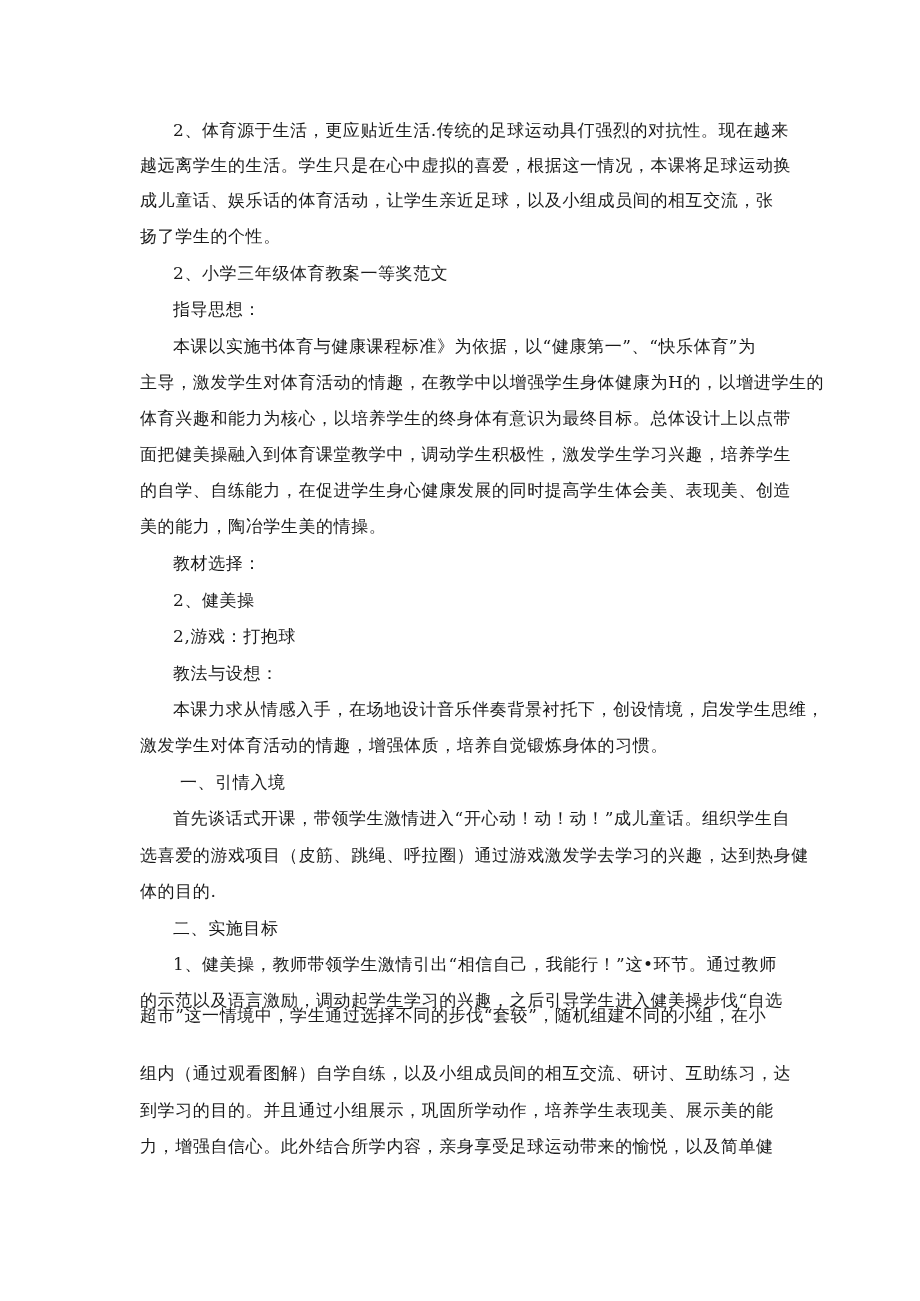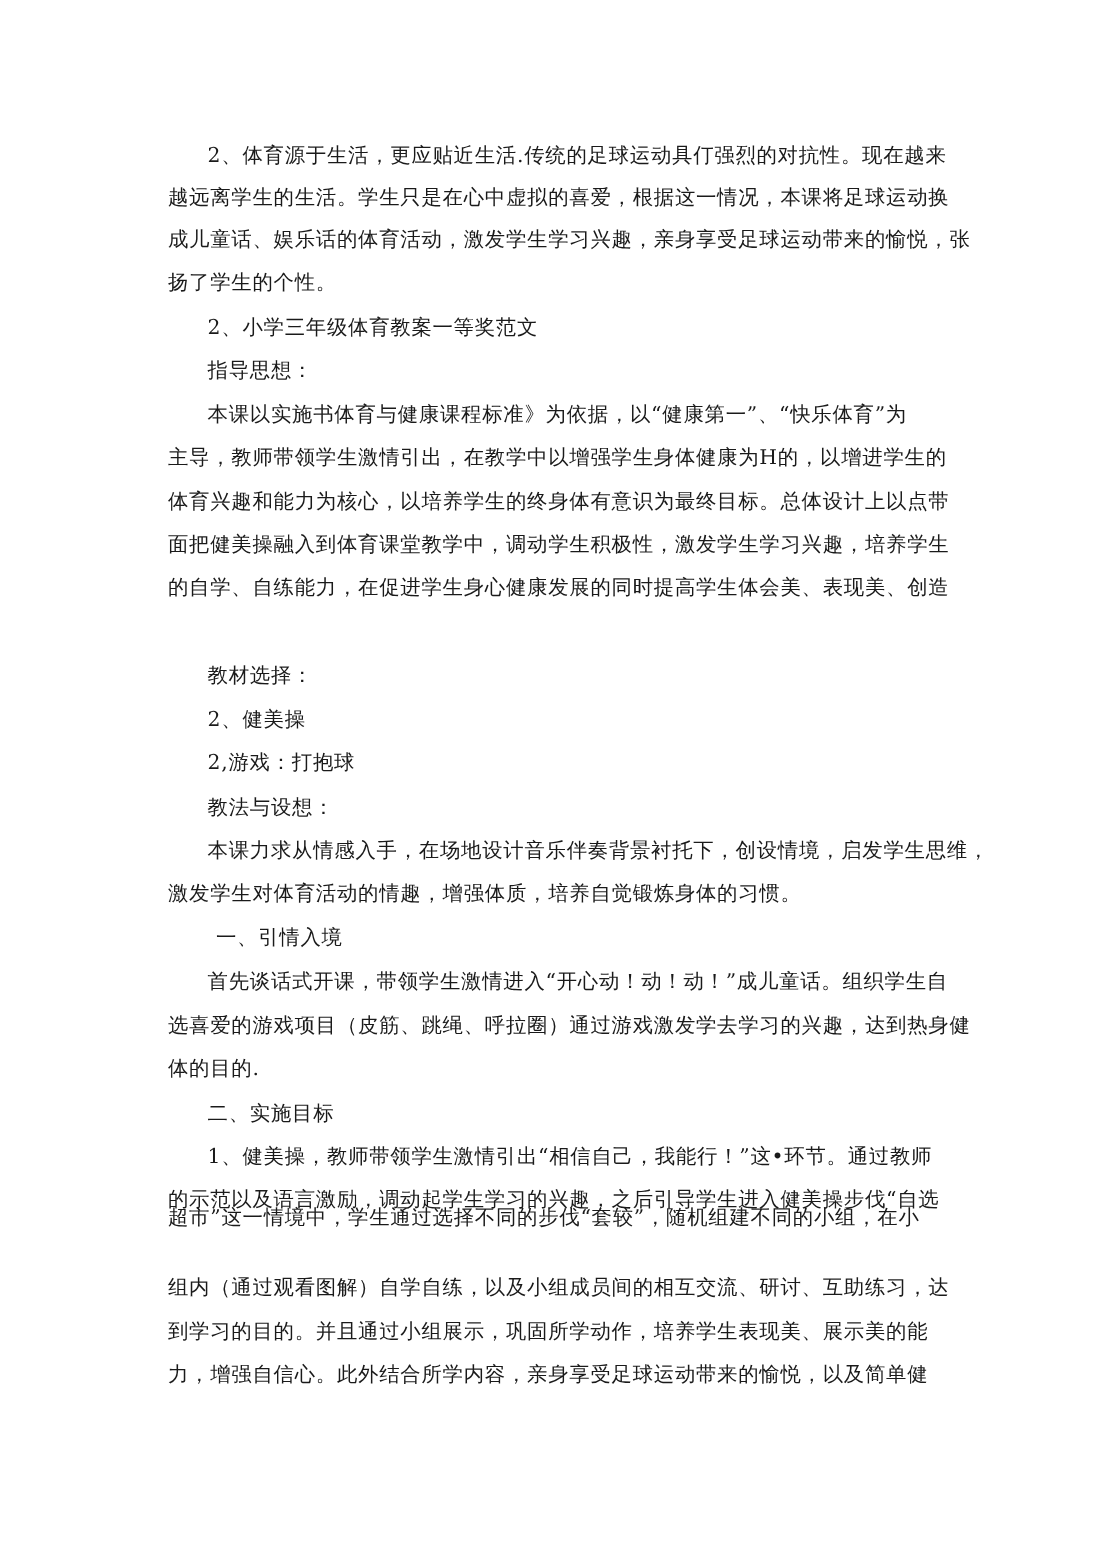--- a/index.html
+++ b/index.html
@@ -34,29 +34,30 @@
     }
     .indent { left: 173px; }
     .indent2 { left: 180px; }
   </style>
 </head>
 <body>
 
 <div class="page">
   <div class="line indent" style="top:120px">2、体育源于生活，更应贴近生活.传统的足球运动具仃强烈的对抗性。现在越来</div>
   <div class="line" style="top:155px">越远离学生的生活。学生只是在心中虚拟的喜爱，根据这一情况，本课将足球运动换</div>
-  <div class="line" style="top:190px">成儿童话、娱乐话的体育活动，激发学生学习兴趣，亲身享受足球运动带来的愉悦，张</div>
+  <div class="line" style="top:190px">成儿童话、娱乐话的体育活动，让学生亲近足球，以及小组成员间的相互交流，张</div>
   <div class="line" style="top:226px">扬了学生的个性。</div>
   <div class="line indent" style="top:263px">2、小学三年级体育教案一等奖范文</div>
   <div class="line indent" style="top:299px">指导思想：</div>
   <div class="line indent" style="top:336px">本课以实施书体育与健康课程标准》为依据，以“健康第一”、“快乐体育”为</div>
-  <div class="line" style="top:372px">主导，教师带领学生激情引出，在教学中以增强学生身体健康为H的，以增进学生的</div>
+  <div class="line" style="top:372px">主导，激发学生对体育活动的情趣，在教学中以增强学生身体健康为H的，以增进学生的</div>
   <div class="line" style="top:408px">体育兴趣和能力为核心，以培养学生的终身体有意识为最终目标。总体设计上以点带</div>
   <div class="line" style="top:444px">面把健美操融入到体育课堂教学中，调动学生积极性，激发学生学习兴趣，培养学生</div>
   <div class="line" style="top:480px">的自学、自练能力，在促进学生身心健康发展的同时提高学生体会美、表现美、创造</div>
+  <div class="line" style="top:516px">美的能力，陶冶学生美的情操。</div>
   <div class="line indent" style="top:553px">教材选择：</div>
   <div class="line indent" style="top:590px">2、健美操</div>
   <div class="line indent" style="top:626px">2,游戏：打抱球</div>
   <div class="line indent" style="top:663px">教法与设想：</div>
   <div class="line indent" style="top:699px">本课力求从情感入手，在场地设计音乐伴奏背景衬托下，创设情境，启发学生思维，</div>
   <div class="line" style="top:735px">激发学生对体育活动的情趣，增强体质，培养自觉锻炼身体的习惯。</div>
   <div class="line indent2" style="top:772px">一、引情入境</div>
   <div class="line indent" style="top:808px">首先谈话式开课，带领学生激情进入“开心动！动！动！”成儿童话。组织学生自</div>
   <div class="line" style="top:845px">选喜爱的游戏项目（皮筋、跳绳、呼拉圈）通过游戏激发学去学习的兴趣，达到热身健</div>
   <div class="line" style="top:881px">体的目的.</div>

